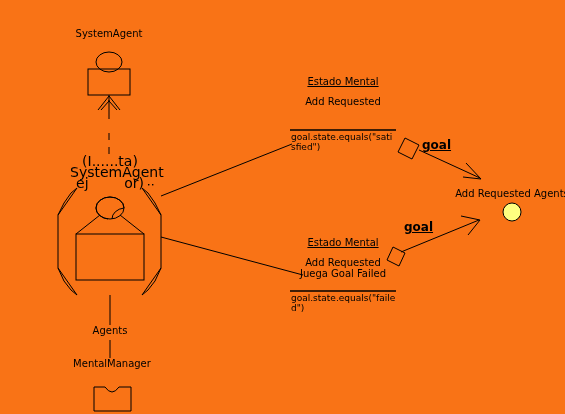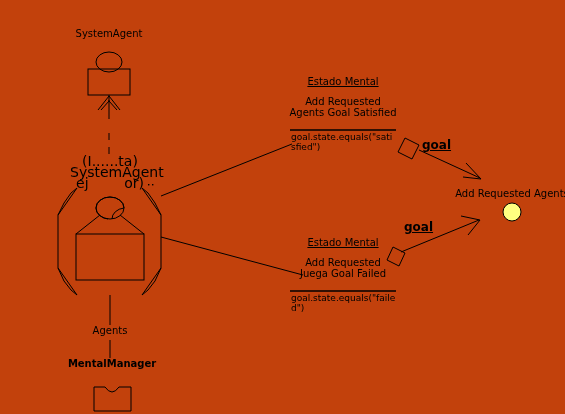--- a/index.html
+++ b/index.html
@@ -4,21 +4,21 @@
 <style>
   html, body {
     margin: 0;
     padding: 0;
     background: #ffffff;
   }
   #canvas {
     position: relative;
     width: 565px;
     height: 414px;
-    background: #c2410c;
+    background: #f97316;
     font-family: "DejaVu Sans", sans-serif;
     overflow: hidden;
   }
   #svg-layer {
     position: absolute;
     left: 0;
     top: 0;
     width: 565px;
     height: 414px;
   }
@@ -63,21 +63,20 @@
     font-size: 10px;
     text-align: center;
   }
   .t-link {
     font-size: 10px;
     text-align: center;
   }
   .t-manager {
     font-size: 10px;
     text-align: center;
-    font-weight: bold;
   }
 </style>
 </head>
 <body>
 
 <div id="canvas">
 
   <svg id="svg-layer" viewBox="0 0 565 414" xmlns="http://www.w3.org/2000/svg">
 
     <g>
@@ -174,21 +173,20 @@
   </svg>
 
   <div class="lbl t-actor-name" style="left:69px; top:28px; width:80px;">SystemAgent</div>
 
   <div class="lbl t-role-name" style="left:70px; top:156px; width:80px;">(I......ta)</div>
   <div class="lbl t-role-name" style="left:70px; top:167px; width:80px;">SystemAgent</div>
   <div class="lbl t-role-name" style="left:70px; top:178px; width:80px;">ej        or)</div>
 
   <div class="lbl t-note-title" style="left:290px; top:76px; width:106px;">Estado Mental</div>
   <div class="lbl t-note-body" style="left:290px; top:96px; width:106px;">Add Requested</div>
-  <div class="lbl t-note-body" style="left:286px; top:107px; width:114px;">Agents Goal Satisfied</div>
   <div class="lbl t-note-cond" style="left:291px; top:132px; width:112px;">goal.state.equals("sati</div>
   <div class="lbl t-note-cond" style="left:291px; top:142px; width:112px;">sfied")</div>
 
   <div class="lbl t-note-title" style="left:290px; top:237px; width:106px;">Estado Mental</div>
   <div class="lbl t-note-body" style="left:290px; top:257px; width:106px;">Add Requested</div>
   <div class="lbl t-note-body" style="left:288px; top:268px; width:110px;">Juega Goal Failed</div>
   <div class="lbl t-note-cond" style="left:291px; top:293px; width:112px;">goal.state.equals("faile</div>
   <div class="lbl t-note-cond" style="left:291px; top:303px; width:112px;">d")</div>
 
   <div class="lbl t-goal" style="left:422px; top:140px;">goal</div>

